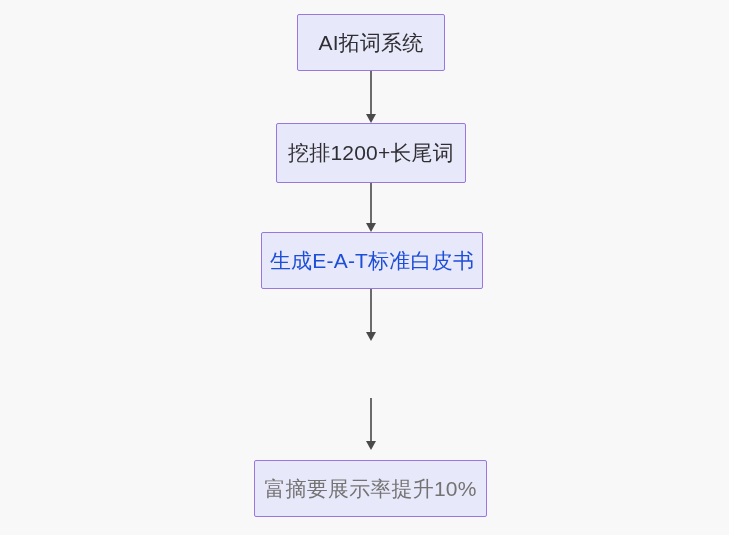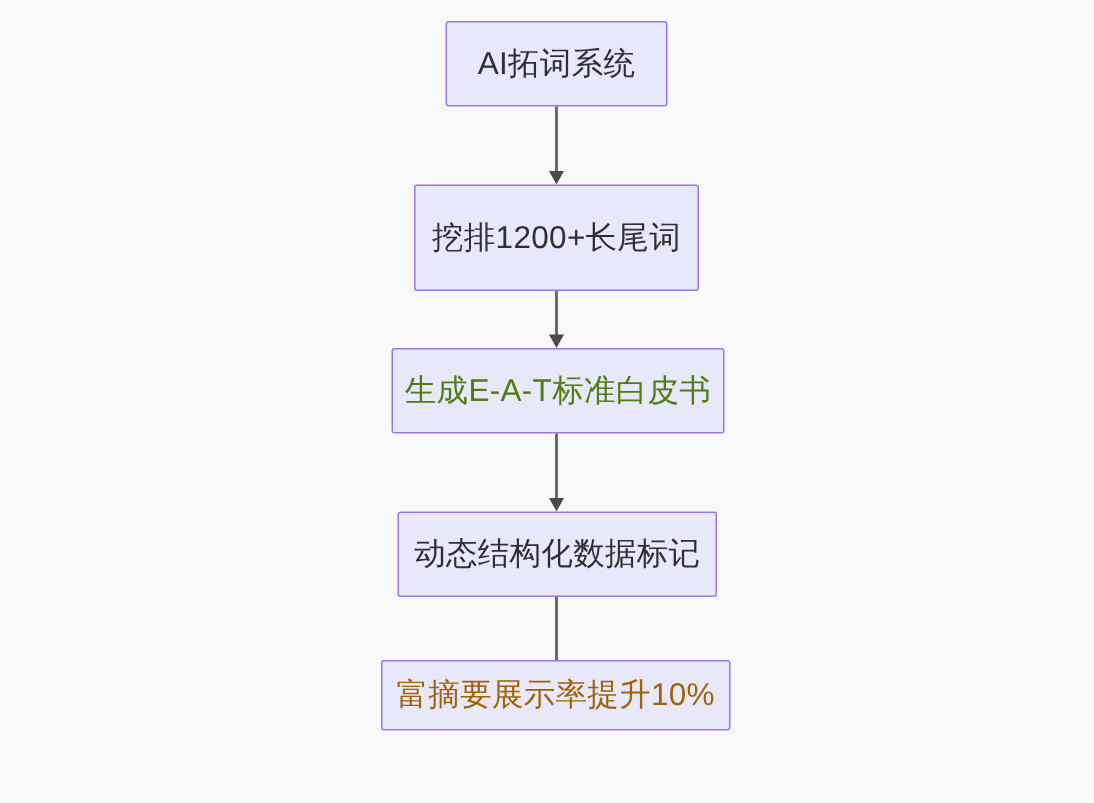--- a/index.html
+++ b/index.html
@@ -70,18 +70,17 @@
   <div class="flow-connector" style="left: 359px; top: 289px; height: 52px;">
     <div class="connector-line" style="background: rgb(107, 107, 107);"></div>
     <div class="connector-head"></div>
   </div>
   <div class="flow-connector" style="left: 359px; top: 398px; height: 52px;">
     <div class="connector-line" style="background: rgb(107, 107, 107);"></div>
     <div class="connector-head"></div>
   </div>
 
   <div class="flow-node" style="left: 297px; top: 14px; width: 148px; height: 57px; background: rgb(232, 232, 251); border-color: rgb(154, 119, 224); color: rgb(47, 47, 51);">AI拓词系统</div>
-  <div class="flow-node" style="left: 276px; top: 123px; width: 190px; height: 71px; background: rgb(232, 232, 251); border-color: rgb(154, 119, 224); color: rgb(47, 47, 51);">挖排1200+长尾词</div>
-  <div class="flow-node" style="left: 261px; top: 232px; width: 222px; height: 57px; background: rgb(232, 232, 251); border-color: rgb(154, 119, 224); color: #4d7c0f;">生成E-A-T标准白皮书</div>
-  <div class="flow-node" style="left: 265px; top: 341px; width: 213px; height: 57px; background: rgb(232, 232, 251); border-color: rgb(154, 119, 224); color: rgb(47, 47, 51);">动态结构化数据标记</div>
-  <div class="flow-node" style="left: 254px; top: 440px; width: 233px; height: 47px; background: rgb(232, 232, 251); border-color: rgb(154, 119, 224); color: #a16207;">富摘要展示率提升10%</div>
+  <div class="flow-node" style="left: 276px; top: 123px; width: 190px; height: 60px; background: rgb(232, 232, 251); border-color: rgb(154, 119, 224); color: rgb(47, 47, 51);">挖排1200+长尾词</div>
+  <div class="flow-node" style="left: 261px; top: 232px; width: 222px; height: 57px; background: rgb(232, 232, 251); border-color: rgb(154, 119, 224); color: #1d4ed8;">生成E-A-T标准白皮书</div>
+  <div class="flow-node" style="left: 254px; top: 460px; width: 233px; height: 57px; background: rgb(232, 232, 251); border-color: rgb(154, 119, 224); color: #737373;">富摘要展示率提升10%</div>
 
 </div>
 
 </body></html>

